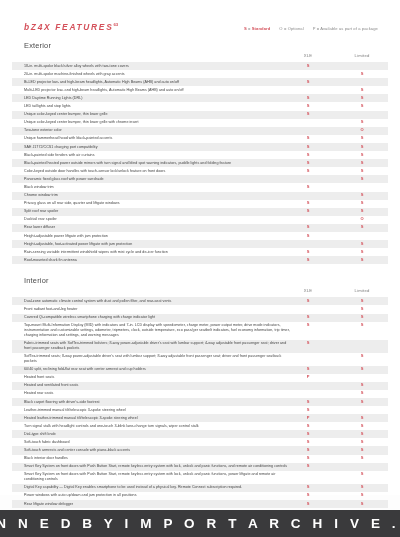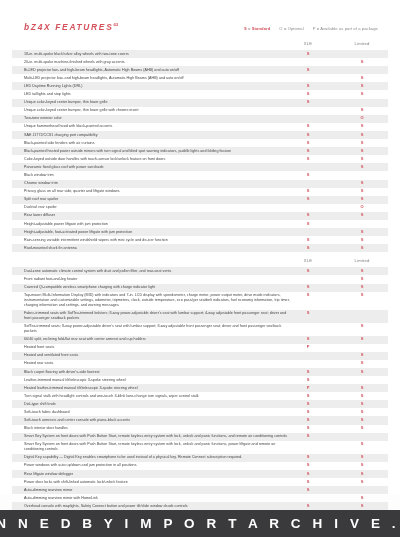--- a/index.html
+++ b/index.html
@@ -130,20 +130,21 @@
     <div class="doc-head">
       <div class="doc-title"><span>bZ4X FEATURES</span><sup>63</sup></div>
       <div class="legend">
         <span class="lg"><b>S</b> <i>=</i> <b>Standard</b></span>
         <span class="lg"><i>O</i> <i>=</i> <i>Optional</i></span>
         <span class="lg"><i>P</i> <i>=</i> <i>Available as part of a package</i></span>
       </div>
     </div>
 
     <div id="sections-root">
+        <div class="section-title">Exterior</div>
         <div class="col-head">
           <span class="ch xle">XLE</span>
           <span class="ch lim">Limited</span>
         </div>
         <div class="rows">
           <div class="row alt">
             <span class="txt">18-in. multi-spoke black/silver alloy wheels with two-tone covers</span>
             <span class="mark xle">S</span>
             <span class="mark lim"></span>
           </div>
@@ -262,20 +263,21 @@
             <span class="mark xle">S</span>
             <span class="mark lim">S</span>
           </div>
           <div class="row alt">
             <span class="txt">Roof-mounted shark fin antenna</span>
             <span class="mark xle">S</span>
             <span class="mark lim">S</span>
           </div>
         </div>
         <div class="gap"></div>
+        <div class="section-title">Interior</div>
         <div class="col-head">
           <span class="ch xle">XLE</span>
           <span class="ch lim">Limited</span>
         </div>
         <div class="rows">
           <div class="row alt">
             <span class="txt">Dual-zone automatic climate control system with dust and pollen filter, and rear-seat vents</span>
             <span class="mark xle">S</span>
             <span class="mark lim">S</span>
           </div>

